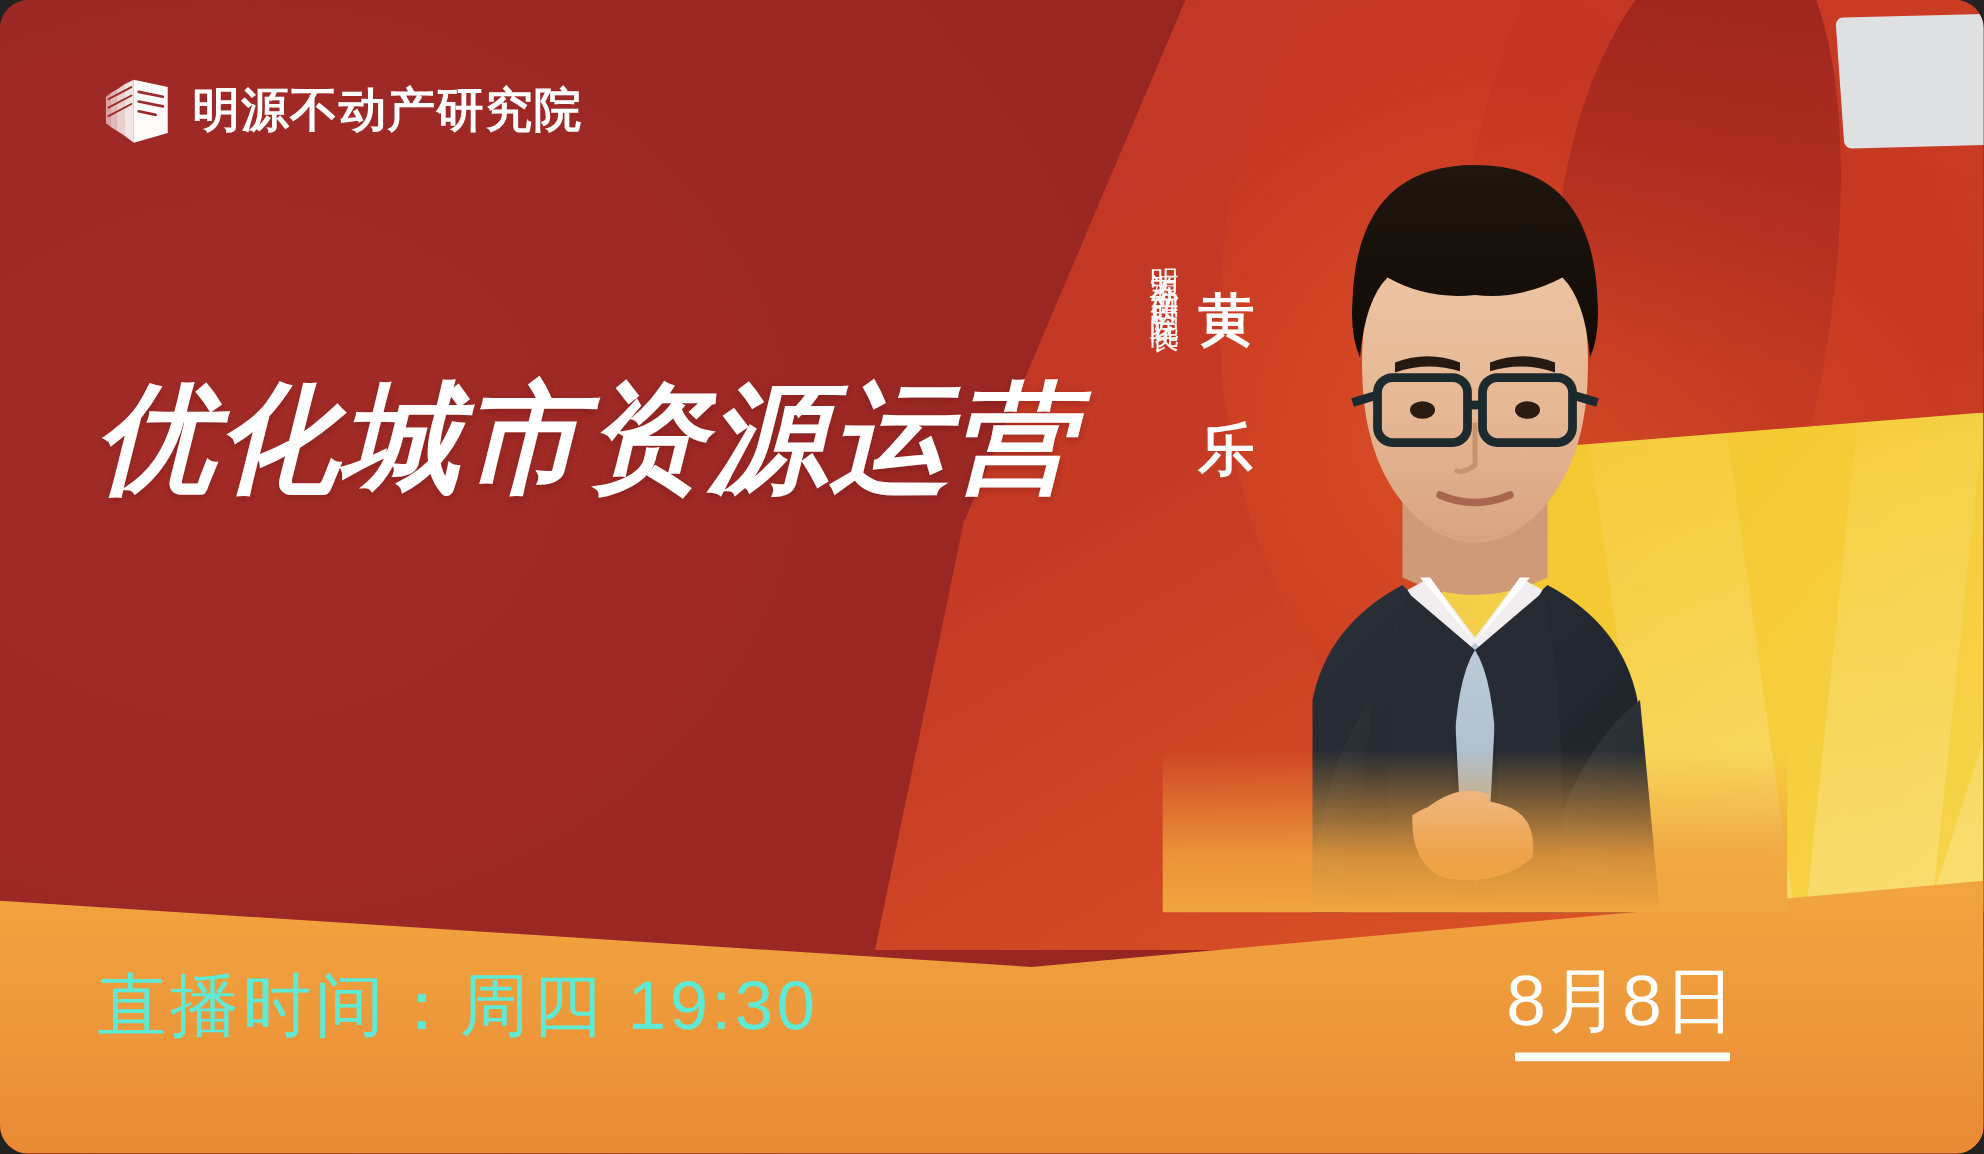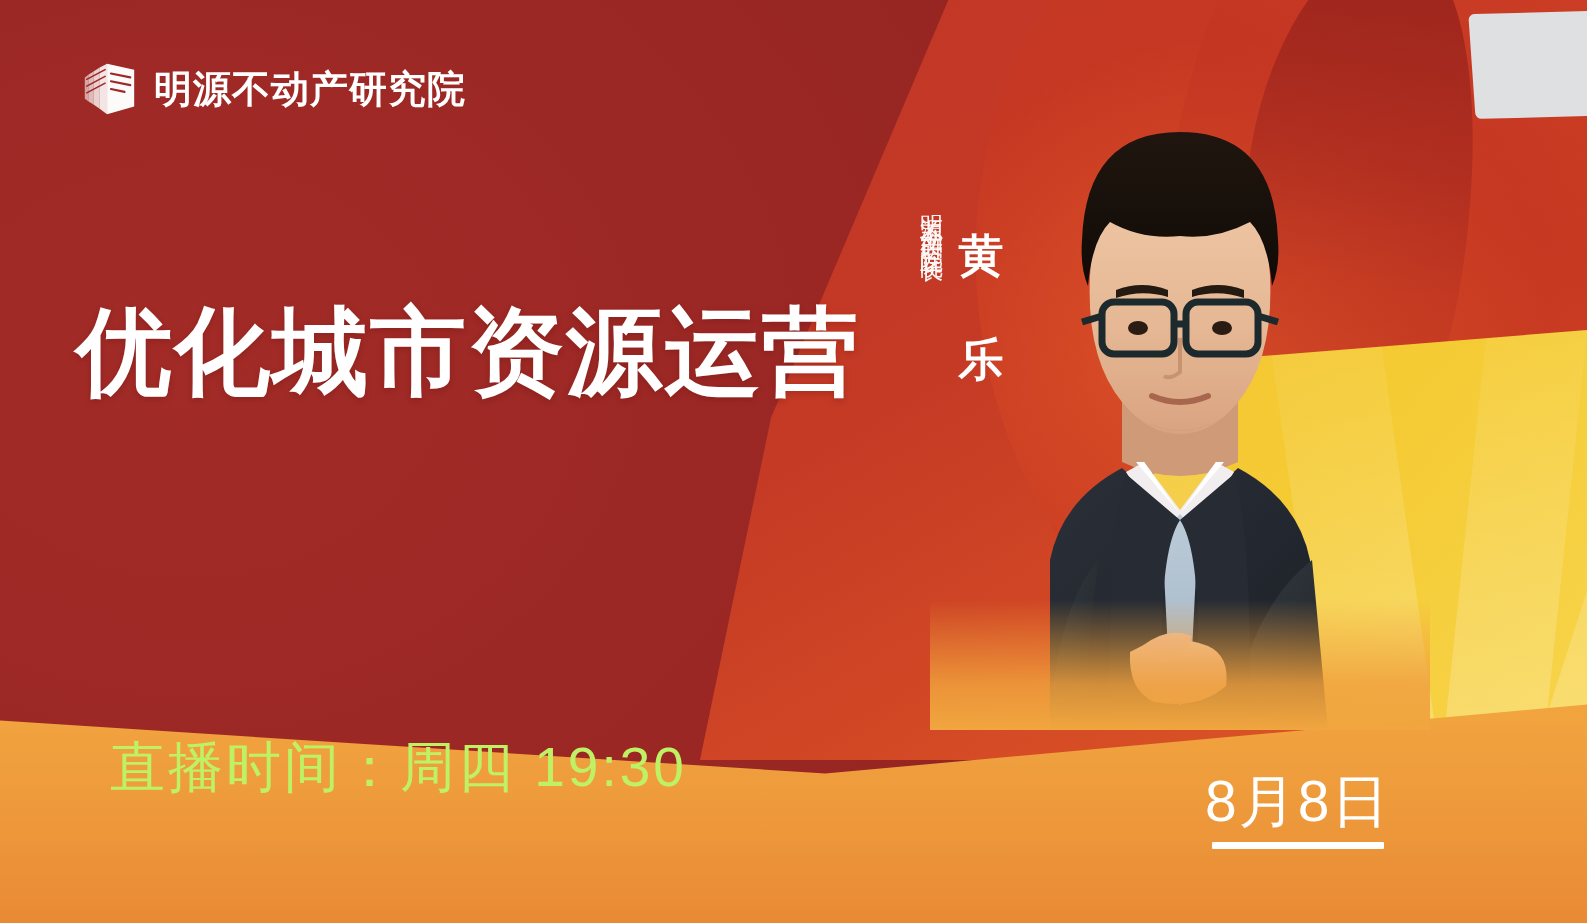--- a/index.html
+++ b/index.html
@@ -8,20 +8,21 @@
     background: #222;
   }
   #poster {
     position: relative;
     width: 1587px;
     height: 923px;
     overflow: hidden;
     font-family: "Liberation Sans", "DejaVu Sans", sans-serif;
     background: #9d2a28;
     user-select: none;
+    border-radius: 23px;
   }
 
   
   .bg-base {
     position: absolute;
     inset: 0;
     background:
       radial-gradient(ellipse 1100px 900px at 12% 40%, #a22b27 0%, #9a2724 60%, #93241f 100%);
   }
   .bg-red-right {
@@ -132,20 +133,21 @@
   .headline {
     position: absolute;
     left: 76px; top: 292px;
     color: #ffffff;
     font-size: 96px;
     font-weight: 900;
     line-height: 1.26;
     letter-spacing: 2px;
     white-space: nowrap;
     text-shadow: 0 2px 6px rgba(90,15,12,0.28);
+    font-style: italic;
   }
   .headline div { display: block; }
 
   .speaker {
     position: absolute;
     left: 920px; top: 196px;
     display: flex;
     flex-direction: row;
     align-items: flex-start;
     gap: 16px;
@@ -166,27 +168,26 @@
     text-orientation: upright;
     font-size: 45px;
     font-weight: 700;
     letter-spacing: 26px;
     line-height: 1;
     white-space: nowrap;
   }
 
   .live-time {
     position: absolute;
-    left: 78px; top: 731px;
-    color: #bef264;
+    left: 78px; top: 768px;
+    color: #5eead4;
     font-size: 55px;
     font-weight: 500;
     letter-spacing: 3px;
     white-space: nowrap;
-    margin-left: 32px;
   }
 
   .date-block {
     position: absolute;
     left: 1205px; top: 772px;
     display: flex;
     flex-direction: column;
     align-items: center;
   }
   .date-text {

